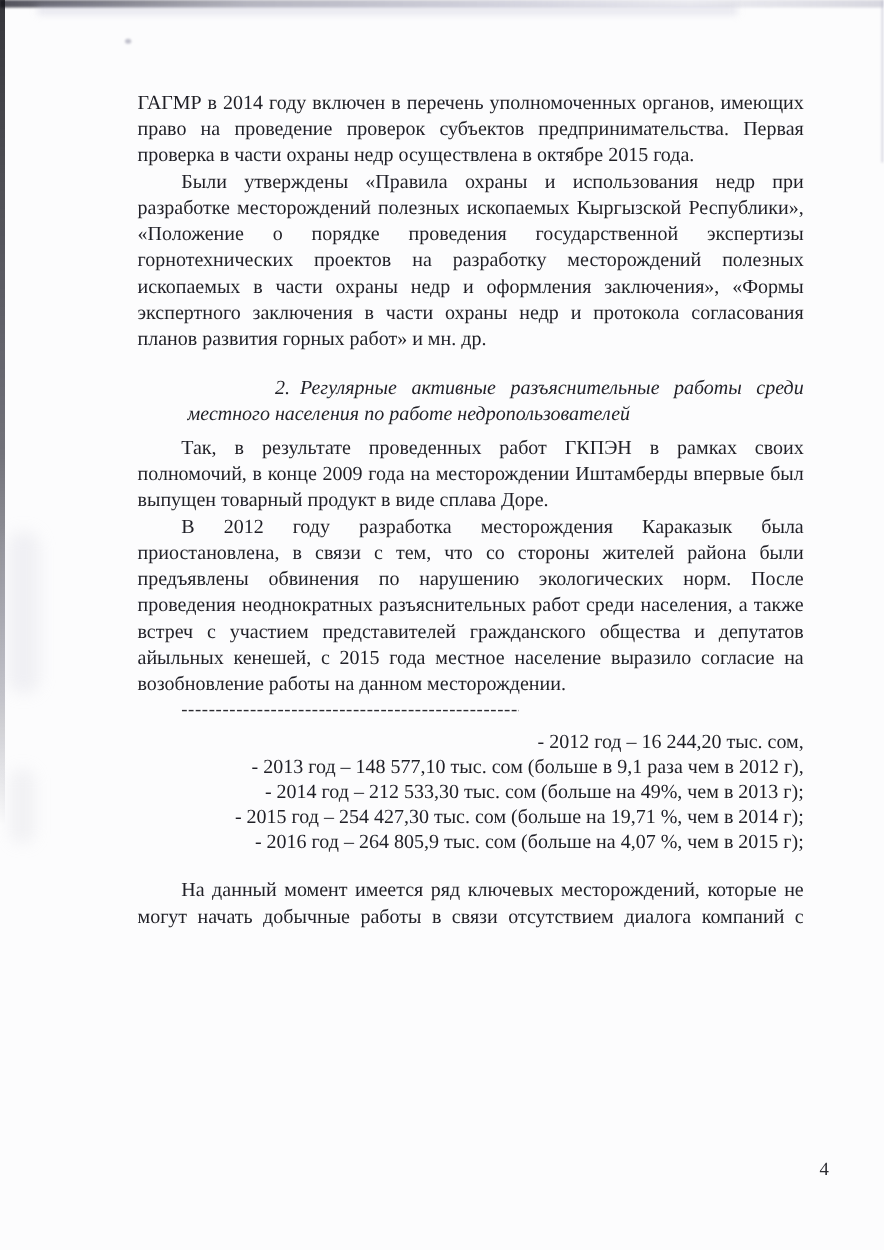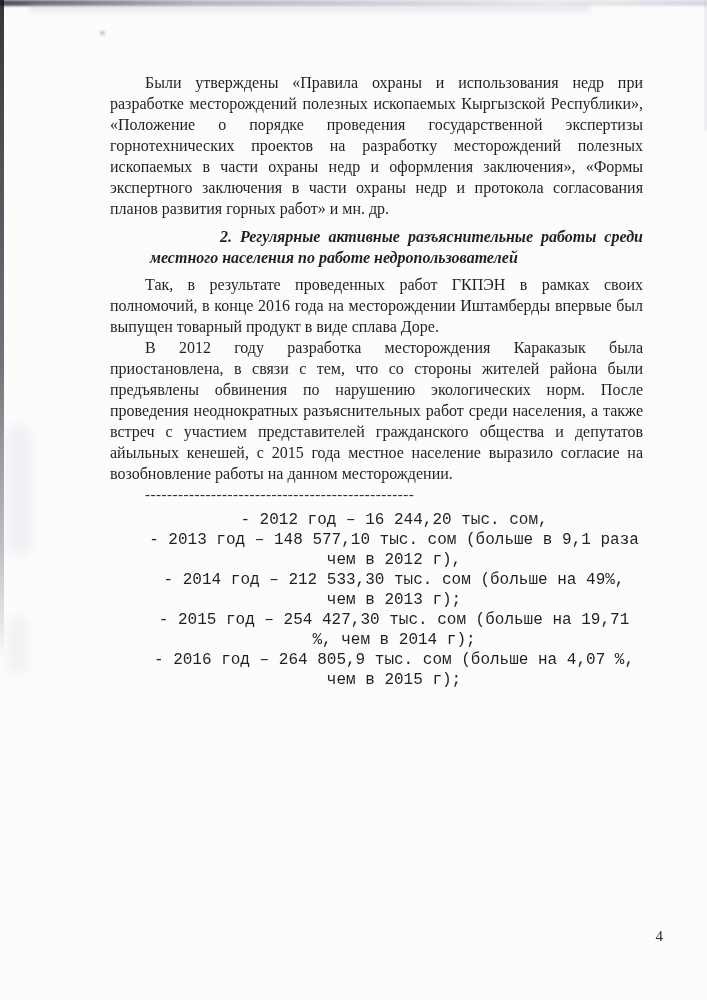--- a/index.html
+++ b/index.html
@@ -13,35 +13,35 @@
   .page-content{
     position:absolute;top:0;left:0;right:0;bottom:0;
     padding:72px 64px 0 110px;
     font-size:16px;line-height:21px;
     text-align:justify;
   }
   p{margin:0;}
   .body-p{text-indent:35px;}
   .body-p.no-indent{text-indent:0;}
   .heading{
-    margin:7px 0 6px 40px;
+    margin:18px 0 6px 40px;
     text-indent:35px;
-    font-weight:700;font-style:italic;
+    font-weight:400;font-style:italic;
     font-size:16px;line-height:21px;
   }
   .h-num{display:inline-block;width:55px;font-style:italic;}
   .separator{
     margin:2px 0 0 35px;
     line-height:16px;font-size:15px;letter-spacing:.5px;
     white-space:nowrap;overflow:hidden;max-width:270px;
     text-align:left;color:#2a2a30;
   }
   .footnote{text-indent:35px;}
   .footnote sup{font-size:11px;line-height:0;margin-right:4px;}
-  .fn-list{margin:8px 0 0 35px;line-height:20px;text-align:center;font-family:Liberation Mono, monospace;}
+  .fn-list{margin:8px 0 0 35px;line-height:20px;text-align:right;}
   .closing{margin-top:18px;text-align-last:justify;}
   .page-number{
     position:absolute;right:44px;top:928px;
     font-size:15px;color:#2a2a30;
   }
   
   .scan-top-1{position:absolute;top:0;left:0;width:100%;height:6px;
     background:linear-gradient(to right,rgba(40,40,52,.8),rgba(110,110,128,.5) 28%,rgba(165,165,185,.45) 55%,rgba(205,205,220,.3) 78%,rgba(165,165,182,.42));
     filter:blur(1px);}
   .scan-top-2{position:absolute;top:4px;left:30px;width:560px;height:8px;
@@ -64,38 +64,40 @@
 <div class="scan-top-1"></div>
 <div class="scan-top-2"></div>
 <div class="scan-left"></div>
 <div class="scan-right"></div>
 <div class="scan-dot"></div>
 <div class="scan-smudge-a"></div>
 <div class="scan-smudge-b"></div>
 
 <div class="page-content">
 
+  <p class="body-p no-indent">ГАГМР в 2014 году включен в перечень уполномоченных органов, имеющих право на проведение проверок субъектов предпринимательства. Первая проверка в части охраны недр осуществлена в октябре 2015 года.</p>
 
   <p class="body-p">Были утверждены «Правила охраны и использования недр при разработке месторождений полезных ископаемых Кыргызской Республики», «Положение о порядке проведения государственной экспертизы горнотехнических проектов на разработку месторождений полезных ископаемых в части охраны недр и оформления заключения», «Формы экспертного заключения в части охраны недр и протокола согласования планов развития горных работ» и мн. др.</p>
 
   <p class="heading"><span class="h-num">2.</span><span>Регулярные активные разъяснительные работы среди местного населения по работе недропользователей</span></p>
 
 
-  <p class="body-p">Так, в результате проведенных работ ГКПЭН в рамках своих полномочий, в конце 2016 года на месторождении Иштамберды впервые был выпущен товарный продукт в виде сплава Доре.</p>
+  <p class="body-p">Так, в результате проведенных работ ГКПЭН в рамках своих полномочий, в конце 2009 года на месторождении Иштамберды впервые был выпущен товарный продукт в виде сплава Доре.</p>
 
   <p class="body-p">В 2012 году разработка месторождения Караказык была приостановлена, в связи с тем, что со стороны жителей района были предъявлены обвинения по нарушению экологических норм. После проведения неоднократных разъяснительных работ среди населения, а также встреч с участием представителей гражданского общества и депутатов айыльных кенешей, с 2015 года местное население выразило согласие на возобновление работы на данном месторождении.</p>
 
 
   <div class="separator">--------------------------------------------------</div>
 
 
   <div class="fn-list">
     <div>- 2012 год – 16 244,20 тыс. сом,</div>
     <div>- 2013 год – 148 577,10 тыс. сом (больше в 9,1 раза чем в 2012 г),</div>
     <div>- 2014 год – 212 533,30 тыс. сом (больше на 49%, чем в 2013 г);</div>
     <div>- 2015 год – 254 427,30 тыс. сом (больше на 19,71 %, чем в 2014 г);</div>
     <div>- 2016 год – 264 805,9 тыс. сом (больше на 4,07 %, чем в 2015 г);</div>
   </div>
 
+  <p class="body-p closing">На данный момент имеется ряд ключевых месторождений, которые не могут начать добычные работы в связи отсутствием диалога компаний с</p>
 
 </div>
 
 <div class="page-number">4</div>
 
 </body></html>

